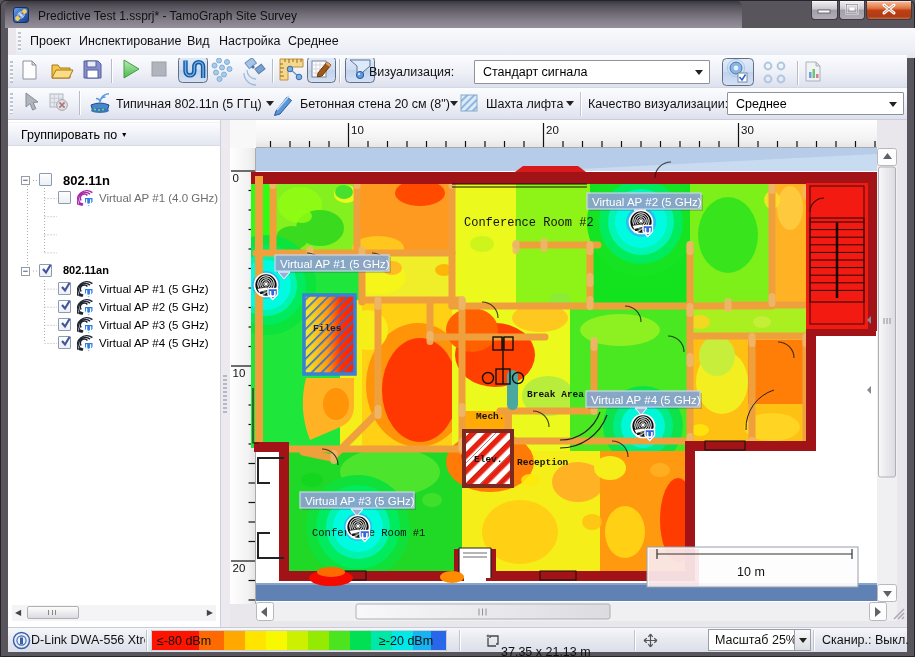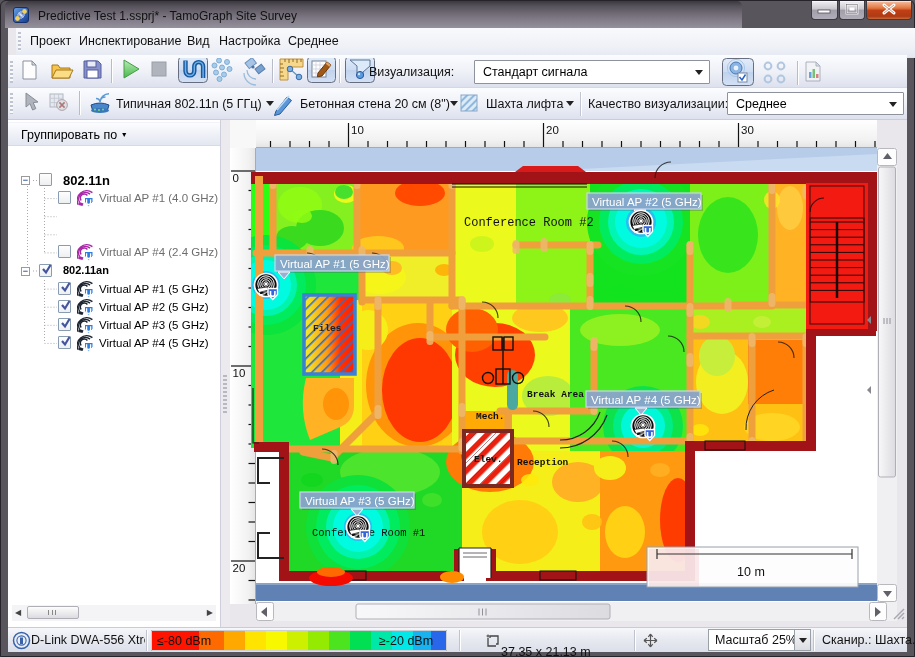--- a/index.html
+++ b/index.html
@@ -255,34 +255,20 @@
           <g fill="none" stroke="#a828a8" stroke-width="1.5">
             <path d="M4.2 10.5 A4 4 0 0 1 10.4 5.4"></path>
             <path d="M2.6 12.6 A6.8 6.8 0 0 1 13 4.1"></path>
             <path d="M1.2 14.6 A9.6 9.6 0 0 1 15.4 2.6"></path>
           </g>
           <path d="M2.5 12 l4 1.5 -1 2.5 -4.2 -1 z" fill="#a828a8"></path>
           <path d="M7.5 7.5 h8.5 v4.5 l-4.25 4.5 -4.25 -4.5 z" fill="#2e7de0" stroke="#fff" stroke-width="1"></path>
           <path d="M9.6 9.3 v3.2 a1.6 1.6 0 0 0 4 0 v-3.2" fill="none" stroke="#fff" stroke-width="1.3"></path>
         </svg>
         <span class="gray" style="position:absolute;left:91px;top:2px">Virtual AP #1 (4.0 GHz)</span>
-      </div>
- <div class="abs trow" style="top:124.4px">
-        <span class="cb" style="left:50px"></span>
-        <svg style="position:absolute;left:69px;top:0" width="17" height="17" viewBox="0 0 17 17">
-          <g fill="none" stroke="#a828a8" stroke-width="1.5">
-            <path d="M4.2 10.5 A4 4 0 0 1 10.4 5.4"></path>
-            <path d="M2.6 12.6 A6.8 6.8 0 0 1 13 4.1"></path>
-            <path d="M1.2 14.6 A9.6 9.6 0 0 1 15.4 2.6"></path>
-          </g>
-          <path d="M2.5 12 l4 1.5 -1 2.5 -4.2 -1 z" fill="#a828a8"></path>
-          <path d="M7.5 7.5 h8.5 v4.5 l-4.25 4.5 -4.25 -4.5 z" fill="#2e7de0" stroke="#fff" stroke-width="1"></path>
-          <path d="M9.6 9.3 v3.2 a1.6 1.6 0 0 0 4 0 v-3.2" fill="none" stroke="#fff" stroke-width="1.3"></path>
-        </svg>
-        <span class="gray" style="position:absolute;left:91px;top:2px">Virtual AP #4 (2.4 GHz)</span>
       </div>
  <div class="abs trow" style="top:142.5px">
         <span class="exp">−</span>
         <span class="cb" style="left:31px">
           <svg style="position:absolute;left:0px;top:-2px" width="13" height="13" viewBox="0 0 13 13">
             <path d="M3 6 l3 3.5 4.5-7.5" stroke="#44549e" stroke-width="2.2" fill="none"></path>
           </svg>
         </span>
         <b style="position:absolute;left:55px;top:1px;font-size:11px">802.11an</b>
       </div>
@@ -849,16 +835,16 @@
  <div class="abs ssep" style="left:626px"></div>
  <svg class="abs" style="left:635px;top:5px" width="15" height="15">
         <path d="M7.5 1 v13 M1 7.5 h13 M7.5 1 l-2.2 2.8 M7.5 1 l2.2 2.8 M7.5 14 l-2.2 -2.8 M7.5 14 l2.2 -2.8 M1 7.5 l2.8 -2.2 M1 7.5 l2.8 2.2 M14 7.5 l-2.8 -2.2 M14 7.5 l-2.8 2.2" stroke="#555" stroke-width="1.2" fill="none"></path>
       </svg>
  <div class="abs" style="left:700px;top:1px;width:103px;height:22px;background:#fff;border:1px solid #9aa0a8">
    <span style="position:absolute;left:6px;top:3px">Масштаб 25%</span>
    <span style="position:absolute;right:0;top:0;bottom:0;width:16px;background:linear-gradient(180deg,#f8f8fa,#dcddE2);border-left:1px solid #9aa0a8"></span>
    <span style="position:absolute;right:3.5px;top:8px;border:4px solid transparent;border-top:5px solid #222"></span>
  </div>
  <div class="abs ssep" style="left:805px"></div>
- <span class="abs" style="left:814px;top:5px;white-space:nowrap">Сканир.: Шахта.</span>
+ <span class="abs" style="left:814px;top:5px;white-space:nowrap">Сканир.: Выкл.</span>
 </div>
 
 </div>
 
 </body></html>

